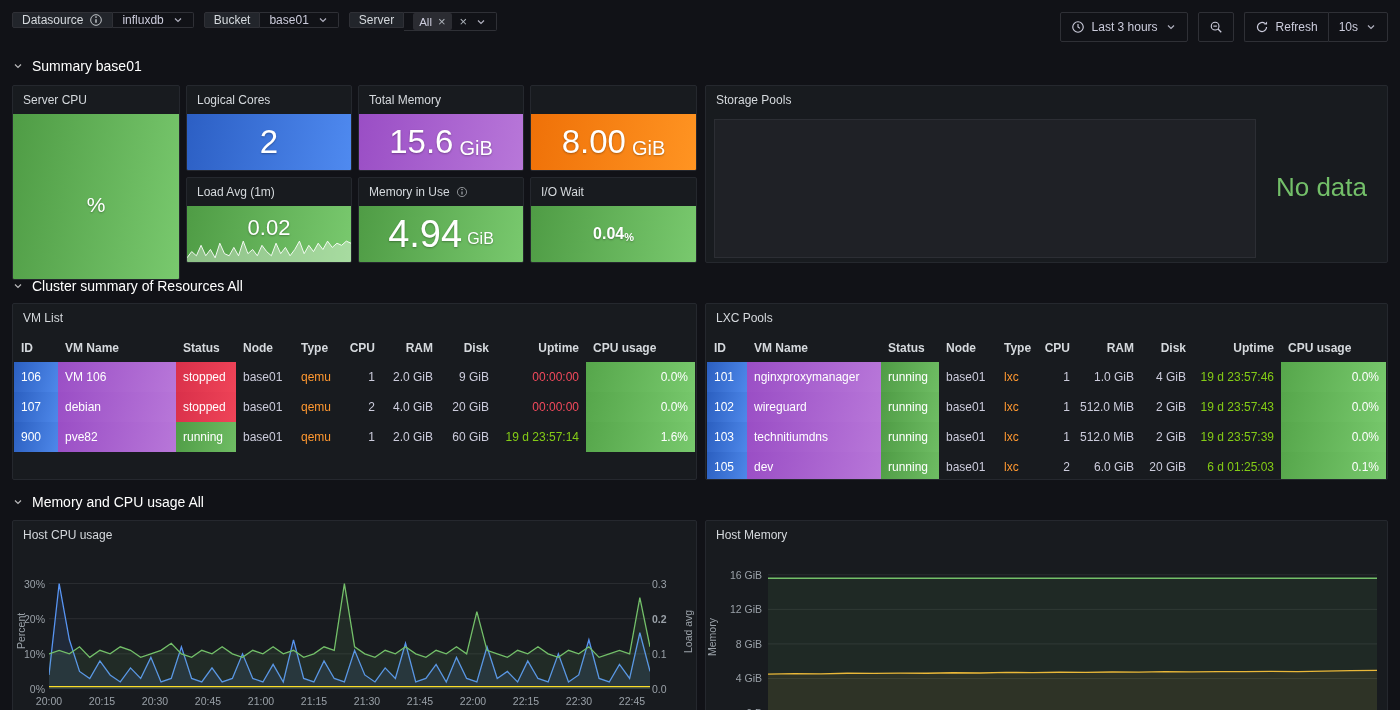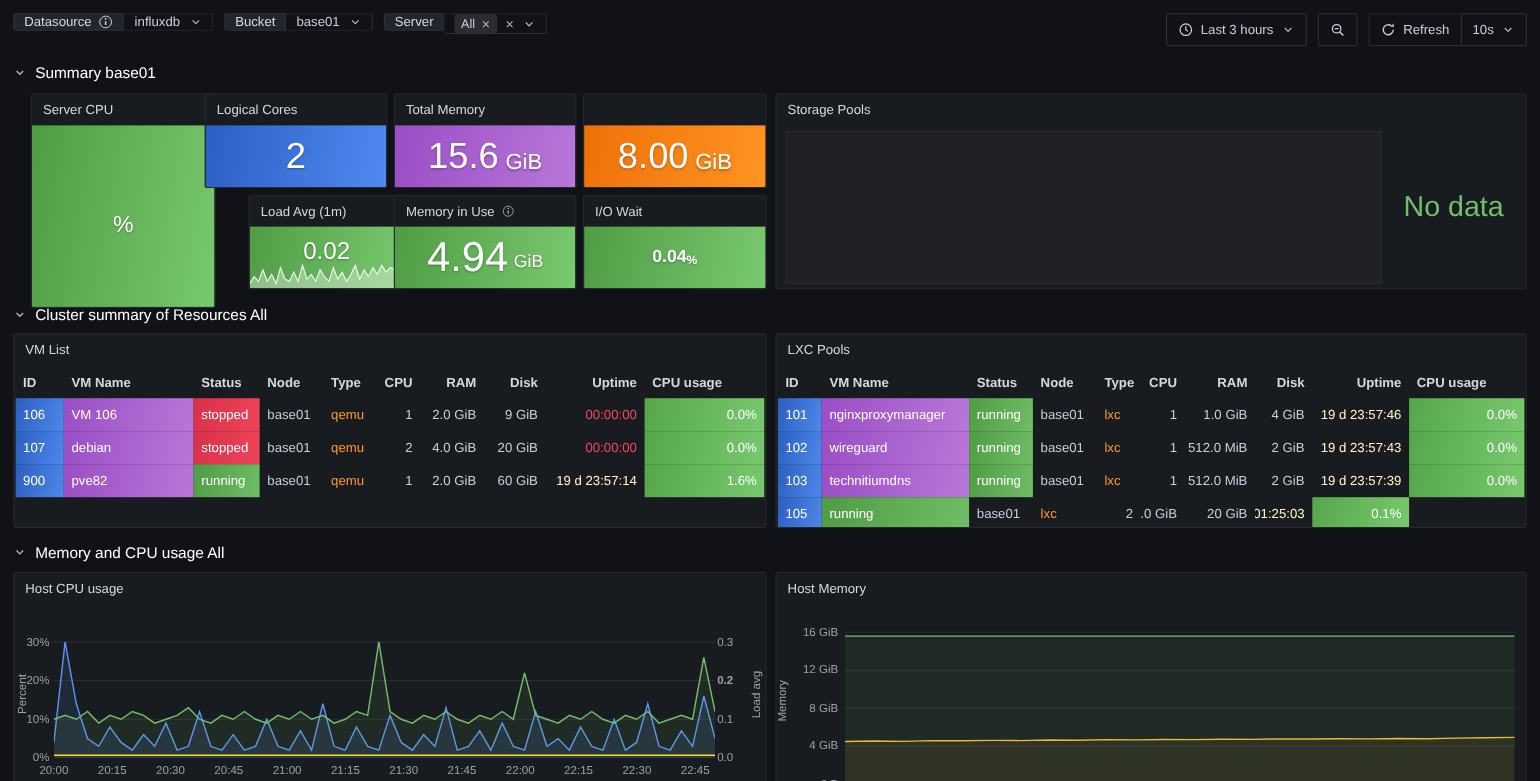--- a/index.html
+++ b/index.html
@@ -65,21 +65,21 @@
   .th.c5,.th.c6,.th.c7,.th.c8{text-align:right;}
   .td{padding:0 7px;height:30px;display:flex;align-items:center;white-space:nowrap;overflow:hidden;color:#ccccdc;}
   .td.c5,.td.c6,.td.c7,.td.c8,.td.c9{justify-content:flex-end;}
   .cell-id{background:linear-gradient(105deg,#2b5fc0,#4e88ea);color:#fff;}
   .cell-name{background:linear-gradient(105deg,#9a4ec5,#b877d9);color:#fff;}
   .cell-status.stopped{background:linear-gradient(105deg,#d9304a,#ef4458);color:#fff;}
   .cell-status.running{background:linear-gradient(105deg,#4f9c45,#6fbd64);color:#fff;}
   .cell-usage{background:linear-gradient(105deg,#56a64b,#78c96d);color:#fff;}
   .cell-type{color:#ff9830;}
   .cell-uptime.down{color:#f2495c;}
-  .cell-uptime.up{color:#fef9c3;}
+  .cell-uptime.up{color:#84cc16;}
   
   .chart-area{position:absolute;top:28px;left:0;right:0;bottom:0;}
   .plot{position:absolute;}
   .plot svg{width:100%;height:100%;display:block;}
   .ycol{position:absolute;}
   .ytick{position:absolute;right:0;transform:translateY(-50%);font-size:10.5px;color:#9aa1a8;white-space:nowrap;}
   .yticks-right .ytick{left:0;right:auto;}
   .xticks{position:absolute;}
   .xtick{position:absolute;transform:translateX(-50%);font-size:10.5px;color:#9aa1a8;white-space:nowrap;}
   .axis-rot{position:absolute;writing-mode:vertical-rl;transform:rotate(180deg);font-size:10.5px;
@@ -185,21 +185,21 @@
     </div>
   </header>
 
   <div class="section-head" style="left:12px;top:56px;">
     <svg class="caret" viewBox="0 0 16 16">
         <path d="M4 6l4 4 4-4" fill="none" stroke="currentColor" stroke-width="1.6"></path>
       </svg>
     <span>Summary base01</span>
   </div>
 
-  <div class="panel" style="left:28px;top:85px;width:168px;height:195px;">
+  <div class="panel" style="left:12px;top:85px;width:168px;height:195px;">
     <div class="panel-header">
         <span>Server CPU</span>
       </div>
     <div class="stat-body g-green">
         <span class="u-xl">%</span>
     </div>
   </div>
 
   <div class="panel" style="left:186px;top:85px;width:166px;height:86px;">
     <div class="panel-header">
@@ -220,21 +220,21 @@
     </div>
   </div>
 
   <div class="panel" style="left:530px;top:85px;width:167px;height:86px;">
     <div class="stat-body g-orange">
       <span class="v-lg">8.00</span>
         <span class="u-lg">GiB</span>
     </div>
   </div>
 
-  <div class="panel" style="left:186px;top:177px;width:142px;height:86px;margin-left:40px;">
+  <div class="panel" style="left:186px;top:177px;width:166px;height:86px;">
     <div class="panel-header">
         <span>Load Avg (1m)</span>
       </div>
     <div class="stat-body g-green">
       <span class="v-sm" style="margin-bottom:12px;">0.02</span>
       <svg id="load-spark" class="spark" viewBox="0 0 100 100" preserveAspectRatio="none">
           <polygon points="0,100 0.00,82.61 2.86,56.52 5.71,73.91 8.57,30.43 11.43,73.91 14.29,47.83 17.14,82.61 20.00,21.74 22.86,65.22 25.71,73.91 28.57,39.13 31.43,73.91 34.29,13.04 37.14,65.22 40.00,47.83 42.86,73.91 45.71,30.43 48.57,56.52 51.43,73.91 54.29,21.74 57.14,65.22 60.00,39.13 62.86,73.91 65.71,47.83 68.57,13.04 71.43,65.22 74.29,30.43 77.14,56.52 80.00,21.74 82.86,47.83 85.71,13.04 88.57,39.13 91.43,21.74 94.29,30.43 97.14,13.04 100.00,21.74 100,100" fill="rgba(255,255,255,0.35)"></polygon>
           <polyline points="0.00,82.61 2.86,56.52 5.71,73.91 8.57,30.43 11.43,73.91 14.29,47.83 17.14,82.61 20.00,21.74 22.86,65.22 25.71,73.91 28.57,39.13 31.43,73.91 34.29,13.04 37.14,65.22 40.00,47.83 42.86,73.91 45.71,30.43 48.57,56.52 51.43,73.91 54.29,21.74 57.14,65.22 60.00,39.13 62.86,73.91 65.71,47.83 68.57,13.04 71.43,65.22 74.29,30.43 77.14,56.52 80.00,21.74 82.86,47.83 85.71,13.04 88.57,39.13 91.43,21.74 94.29,30.43 97.14,13.04 100.00,21.74" fill="none" stroke="rgba(255,255,255,0.9)" stroke-width="1" vector-effect="non-scaling-stroke"></polyline>
         </svg>
     </div>
@@ -387,20 +387,21 @@
             <div class="td c3">base01</div>
             <div class="td c4 cell-type">lxc</div>
             <div class="td c5">1</div>
             <div class="td c6">512.0 MiB</div>
             <div class="td c7">2 GiB</div>
             <div class="td c8 cell-uptime up">19 d 23:57:39</div>
             <div class="td c9 cell-usage">0.0%</div>
           </div>
           <div class="tr">
             <div class="td c0 cell-id">105</div>
+            <div class="td c1 cell-name">dev</div>
             <div class="td c2 cell-status running">running</div>
             <div class="td c3">base01</div>
             <div class="td c4 cell-type">lxc</div>
             <div class="td c5">2</div>
             <div class="td c6">6.0 GiB</div>
             <div class="td c7">20 GiB</div>
             <div class="td c8 cell-uptime up">6 d 01:25:03</div>
             <div class="td c9 cell-usage">0.1%</div>
           </div>
         </div>

